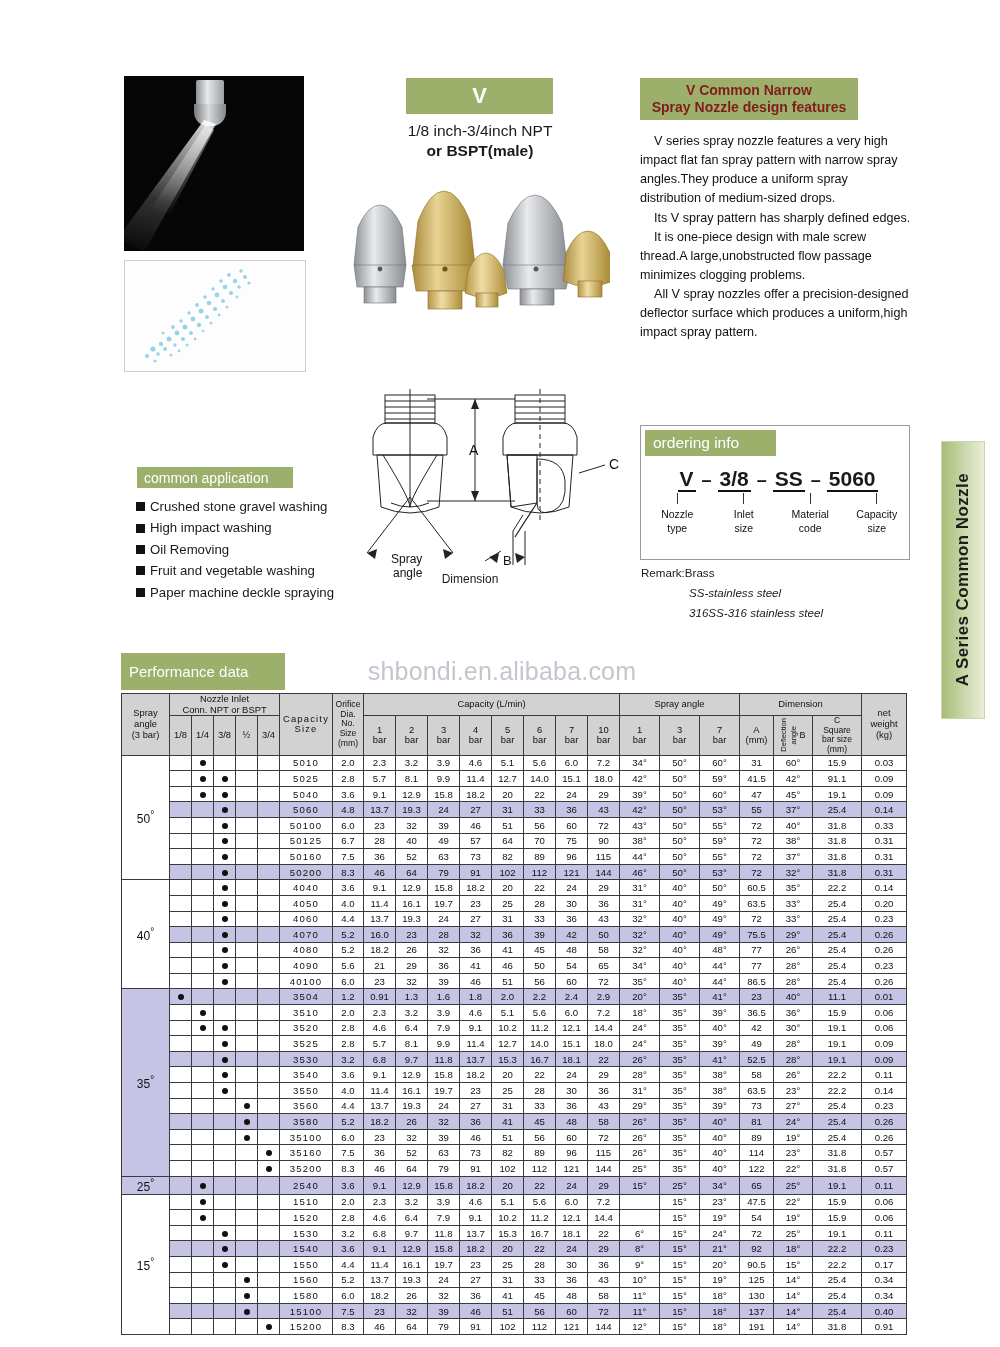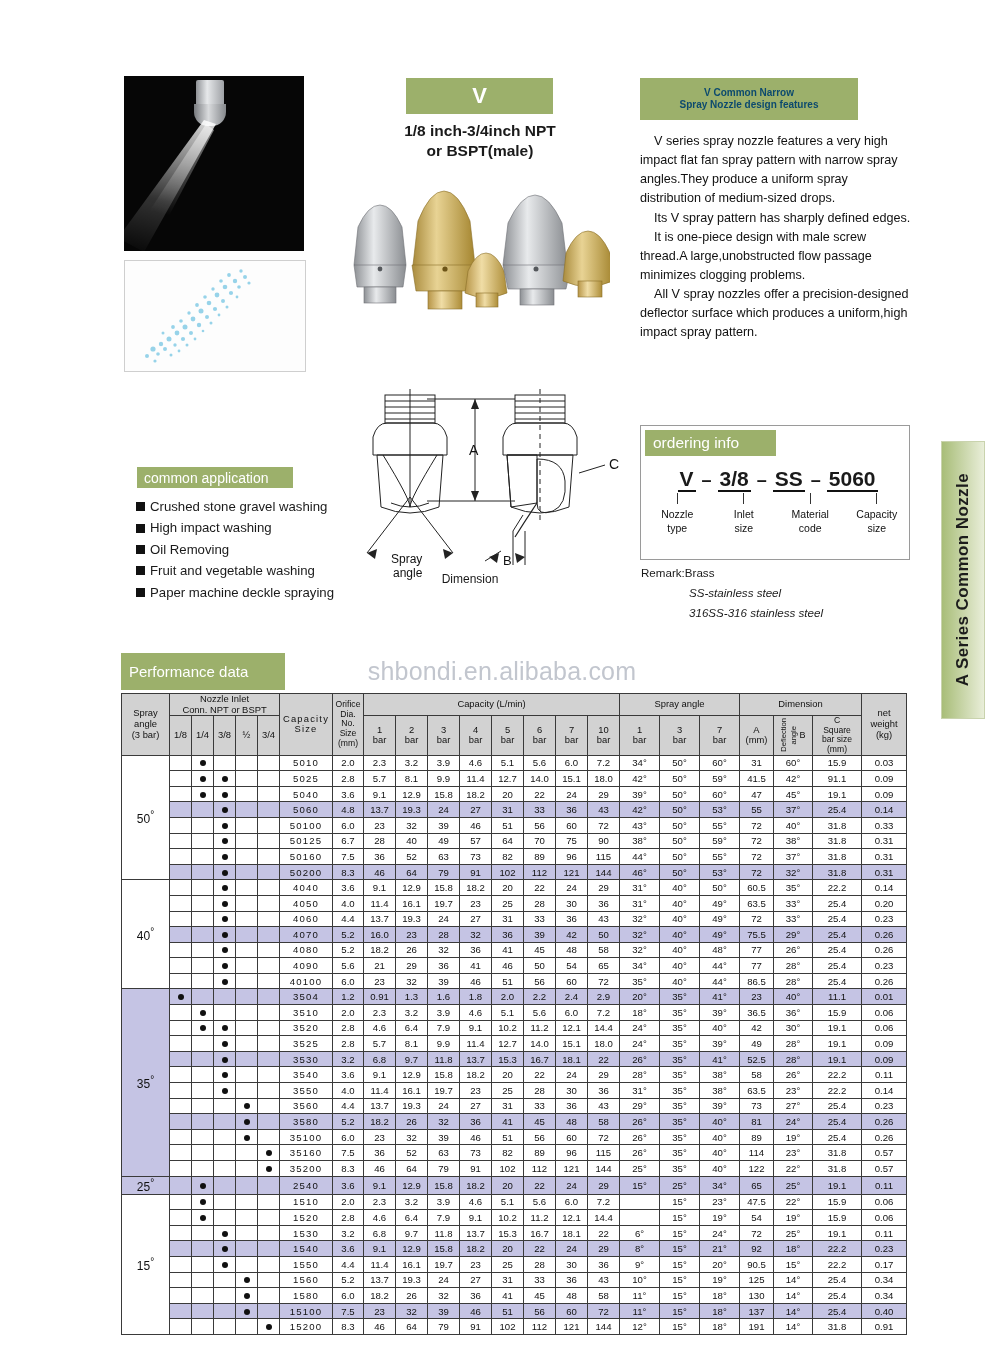--- a/index.html
+++ b/index.html
@@ -20,25 +20,25 @@
   #side-tab span{
     writing-mode:vertical-rl;transform:rotate(180deg);
     font-size:17px;font-weight:bold;color:#1c1c1c;letter-spacing:.4px;
     white-space:nowrap;
   }
 
   
   .chip{background:#9cb06b;color:#fff;display:flex;align-items:center;justify-content:center;}
   #v-chip{position:absolute;left:406px;top:78px;width:147px;height:36px;}
   #v-chip span{font-size:22px;font-weight:bold;color:#fff;}
-  #npt-line1{position:absolute;left:400px;top:122px;width:160px;text-align:center;font-size:15.5px;font-weight:bold;}
+  #npt-line1{position:absolute;left:400px;top:122px;width:160px;text-align:center;font-size:15.5px;font-weight:normal;}
   #npt-line2{position:absolute;left:400px;top:142px;width:160px;text-align:center;font-size:15.5px;font-weight:bold;}
 
   #features-chip{position:absolute;left:640px;top:78px;width:218px;height:42px;flex-direction:column;line-height:1.18;}
-  #features-chip span{font-size:10px;font-weight:bold;color:#0c4a6e;}
+  #features-chip span{font-size:14px;font-weight:bold;color:#7f1d1d;}
 
   #common-app-chip{position:absolute;left:137px;top:467px;width:149px;height:21px;justify-content:flex-start;padding-left:7px;}
   #common-app-chip span{font-size:14px;color:#fff;font-weight:normal;}
 
   #perf-chip{position:absolute;left:121px;top:653px;width:156px;height:37px;justify-content:flex-start;padding-left:8px;}
   #perf-chip span{font-size:15px;color:#fff;}
 
   #ordering-chip{position:absolute;left:645px;top:430px;width:123px;height:26px;justify-content:flex-start;padding-left:8px;}
   #ordering-chip span{font-size:15.5px;color:#fff;}
 

